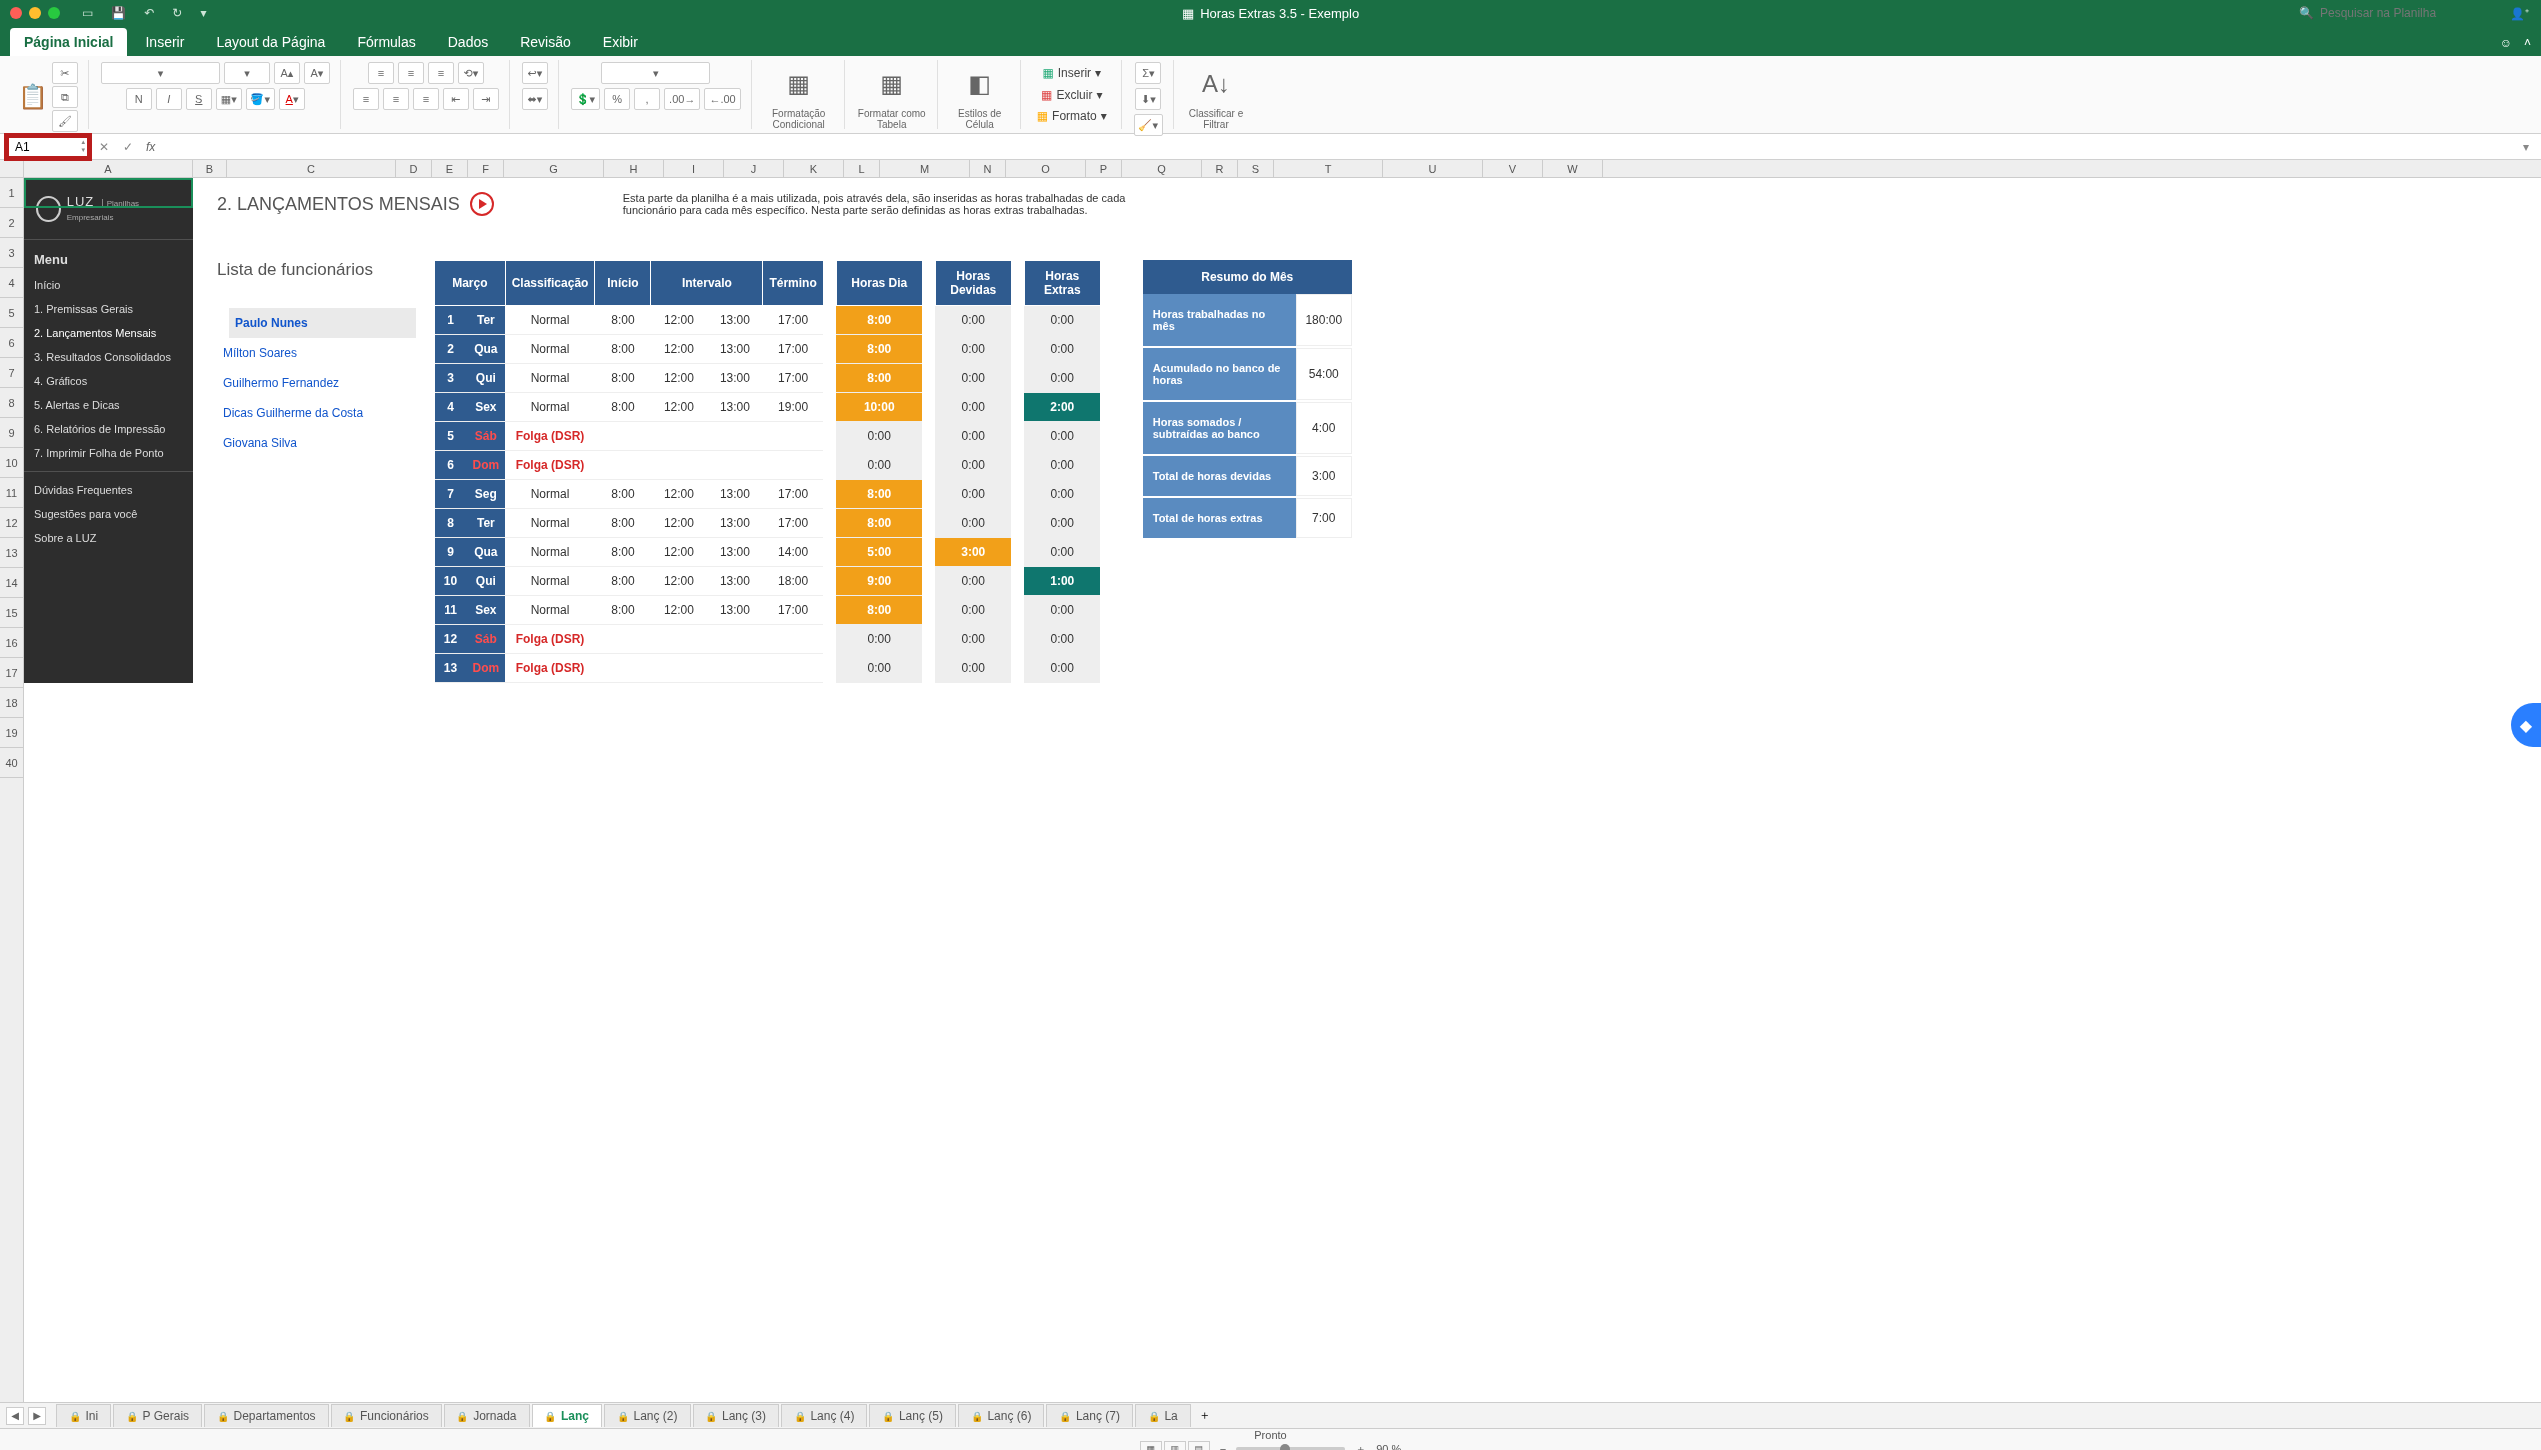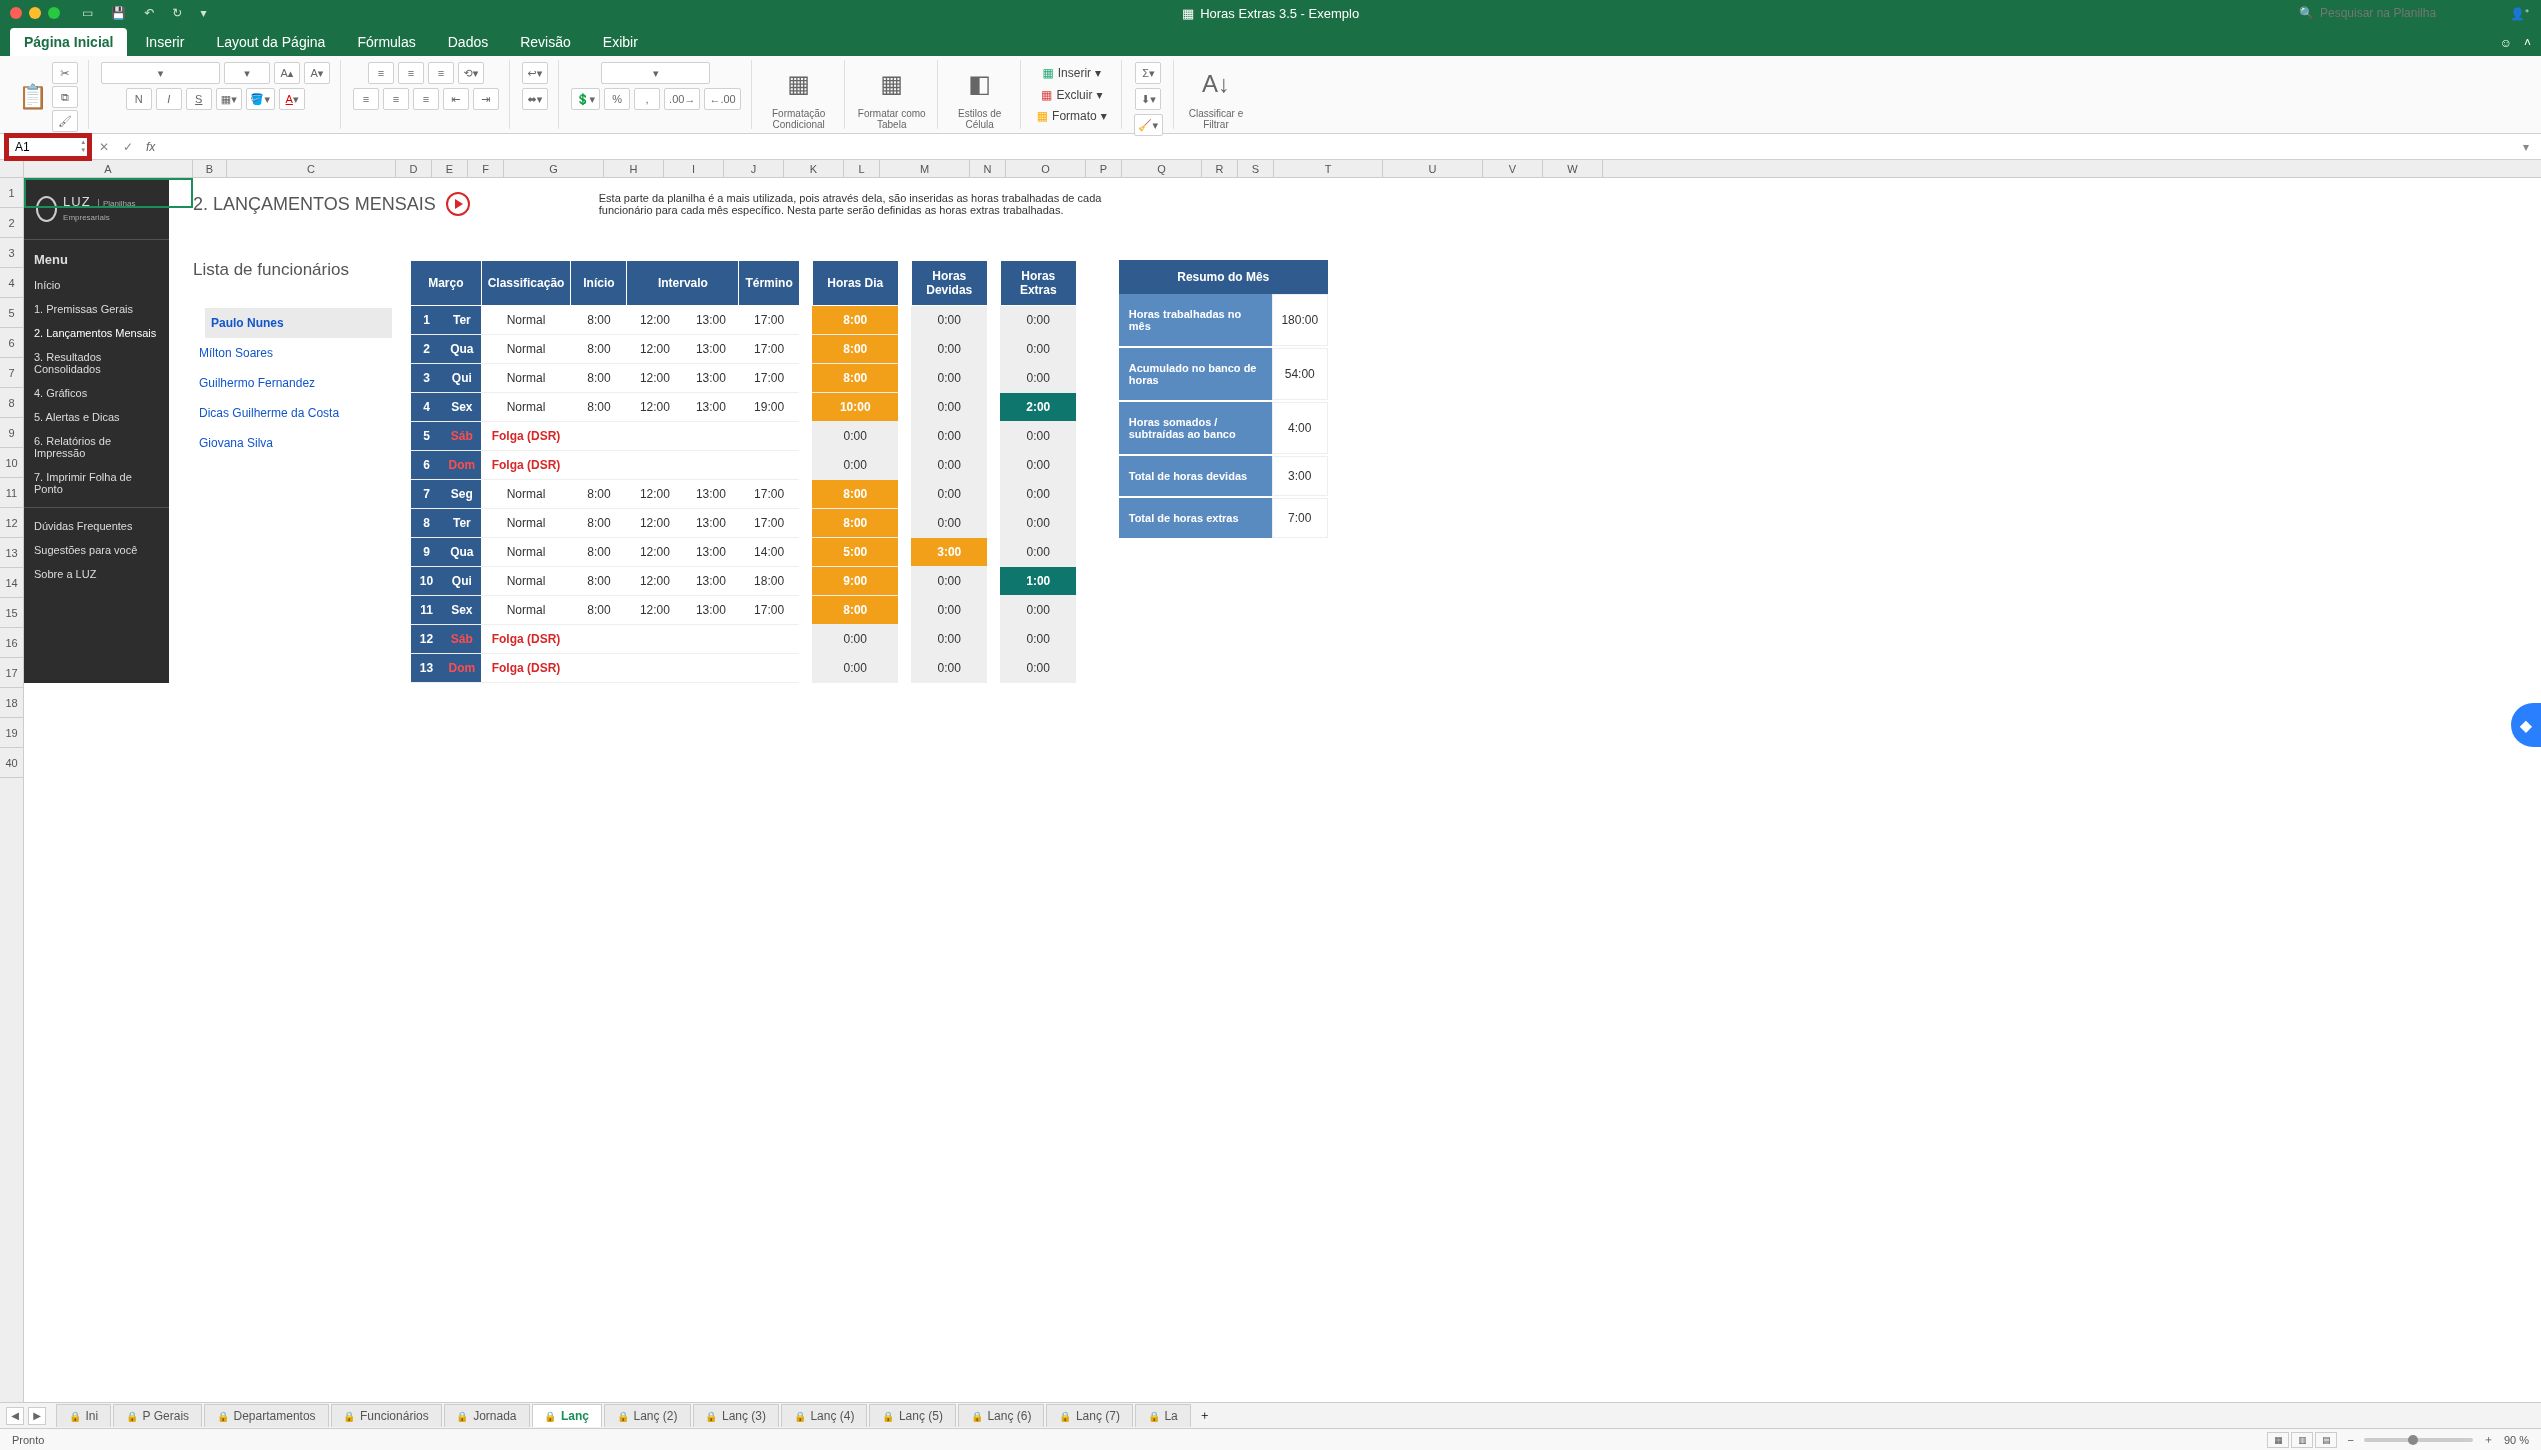--- a/index.html
+++ b/index.html
@@ -49,21 +49,21 @@
 .colh { border-right:1px solid #ccc; text-align:center; font-size:11px; color:#555; line-height:18px;}
 
 
 .work { display:flex; height: calc(100vh - 26px - 30px - 78px - 26px - 18px - 26px - 22px); position:relative; overflow:hidden;}
 .rowheads { width:24px; background:#eee; border-right:1px solid #ccc; display:flex; flex-direction:column;}
 .rowh { height:30px; border-bottom:1px solid #ccc; font-size:11px; color:#555; display:flex; align-items:center; justify-content:center;}
 .grid { flex:1; position:relative; overflow:auto;}
 
 
 .sheet-content { display:flex; }
-.sidebar-menu { width:145px; background:#2d2d2d; color:#ddd; padding-bottom:40px;}
+.sidebar-menu { width:169px; background:#2d2d2d; color:#ddd; padding-bottom:40px;}
 .sidebar-menu .logo { padding:16px 12px; display:flex; align-items:center; gap:6px; border-bottom:1px solid #505050;}
 .sidebar-menu .logo .lamp{ width:26px; height:26px; border:2px solid #ccc; border-radius:50%; position:relative;}
 .sidebar-menu .logo .txt { font-size:13px; letter-spacing:1px;}
 .sidebar-menu .logo .sub{ font-size:8px; color:#aaa; border-left:1px solid #888; padding-left:4px; margin-left:4px; line-height:9px;}
 .sidebar-menu h3 { font-size:13px; font-weight:bold; padding:12px 10px 6px;}
 .sidebar-menu .mitem { font-size:11px; padding:6px 10px; cursor:pointer;}
 .sidebar-menu .mitem.active { color:#fff;}
 .sidebar-menu hr { border:none; border-top:1px solid #505050; margin:6px 0;}
 
 .main-pane { flex:1; padding:0; background:#fff; position:relative;}
@@ -107,21 +107,21 @@
 
 
 .sheet-tabs { height:26px; background:#f3f3f3; border-top:1px solid #ccc; display:flex; align-items:center; padding:0 6px; gap:2px;}
 .nav-arrows { display:flex; gap:4px; margin-right:8px;}
 .nav-arrows span{ width:18px; height:18px; border:1px solid #ccc; display:flex; align-items:center; justify-content:center; font-size:10px; color:#666; cursor:pointer; background:#fff;}
 .stab { padding:4px 12px; font-size:12px; color:#555; background:#eaeaea; border:1px solid #ccc; border-bottom:none; cursor:pointer; display:flex; align-items:center; gap:4px;}
 .stab .lock{font-size:10px; color:#888;}
 .stab.active { background:#fff; color:#1a8f5a; font-weight:600;}
 
 
-.statusbar { height:22px; background:#f8f8f8; border-top:1px solid #ccc; display:flex; align-items:center; padding:0 12px; font-size:11px; color:#555; justify-content:space-between;}
+.statusbar { height:22px; background:#f8f8f8; border-top:1px solid #ccc; display:flex; align-items:center; padding:0 12px; font-size:11px; color:#555; justify-content:space-between;flex-direction:column;}
 .statusbar .right { display:flex; align-items:center; gap:10px;}
 .view-btns { display:flex; gap:2px;}
 .view-btns span{ width:22px; height:16px; border:1px solid #ccc; display:flex; align-items:center; justify-content:center; font-size:9px; cursor:pointer;}
 .zoom-slider { width:109px; height:4px; background:#ccc; position:relative; border-radius:2px;}
 .zoom-slider .thumb{ width:10px; height:10px; background:#888; border-radius:50%; position:absolute; top:-3px; left:40%;}
 
 
 .float-badge { position:fixed; right:0; top:50%; transform:translateY(-50%); width:30px; height:44px; background:#2a7fff; border-radius:22px 0 0 22px; display:flex; align-items:center; justify-content:center; color:#fff; font-size:16px; cursor:pointer;}
 </style>
 </head>

